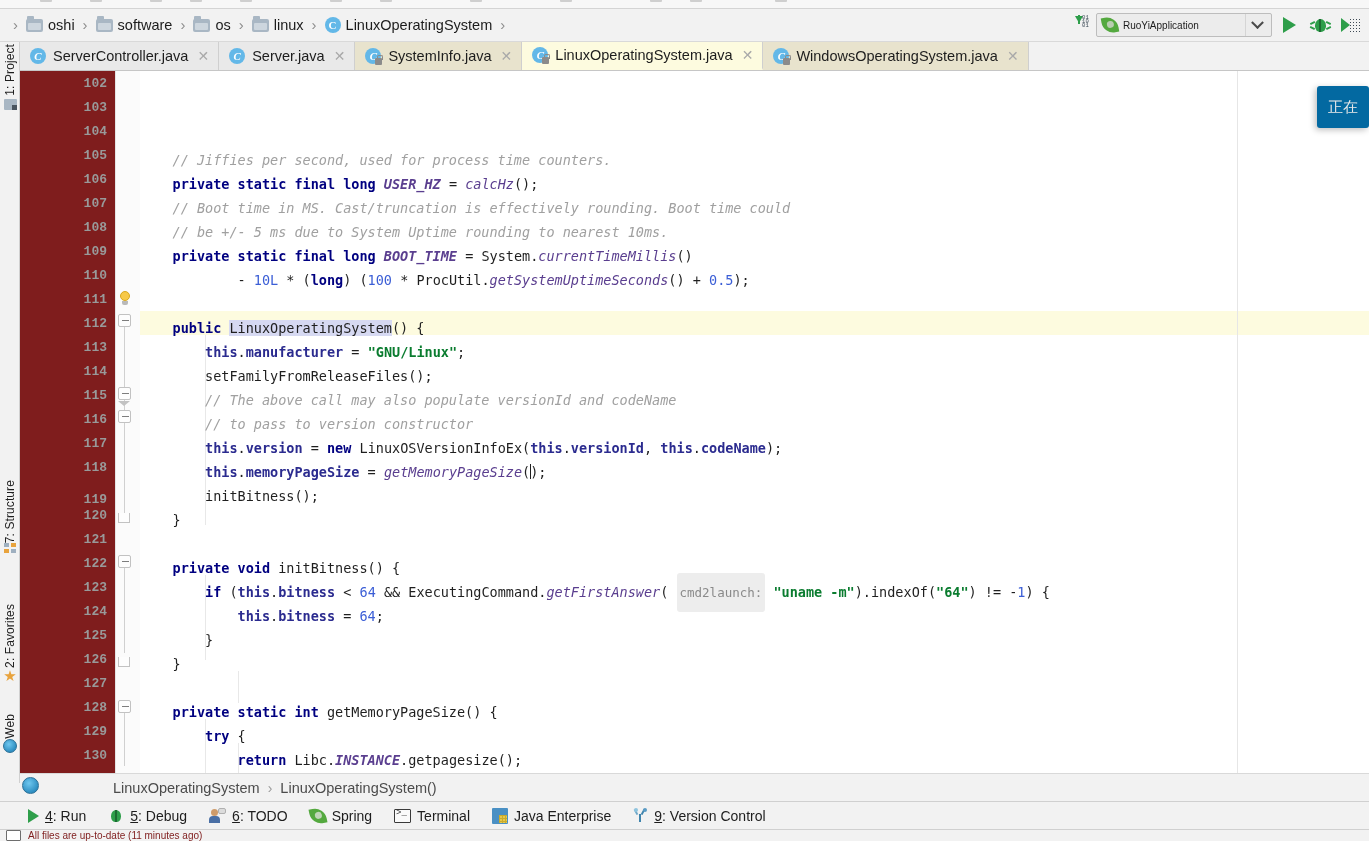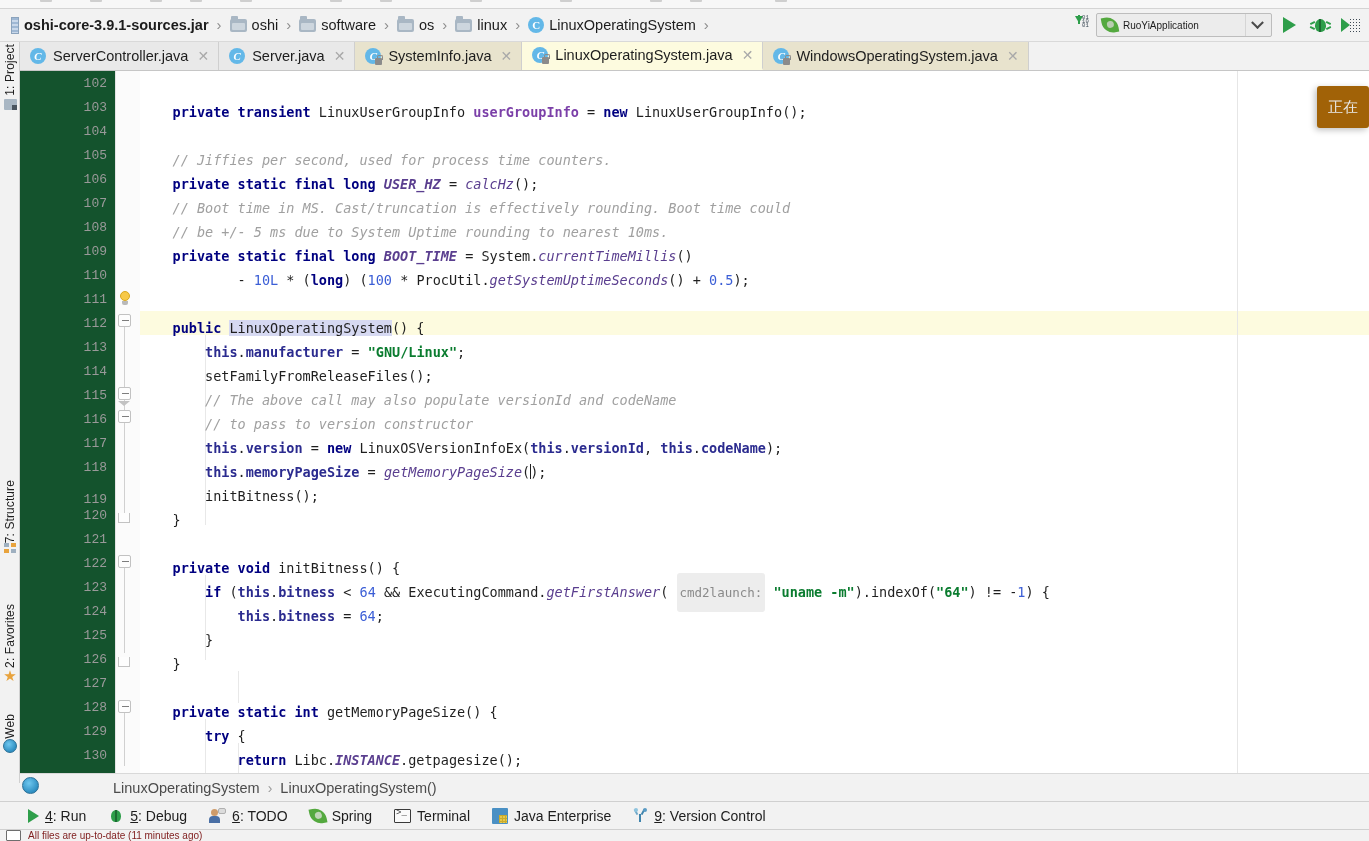--- a/index.html
+++ b/index.html
@@ -156,21 +156,21 @@
     background: radial-gradient(circle at 40% 35%, #6fc7ef 0%, #2f8fc2 70%);
     border:1px solid #2a6f96; margin-bottom:3px; }
 
   
   .editor {
     position:absolute; left:20px; top:71px; width:1349px; height:702px;
     background:#ffffff; overflow:hidden;
   }
   .gutter {
     position:absolute; left:0; top:0; width:96px; height:702px;
-    background:#14532d; border-right:1px solid #e4e4e4;
+    background:#7f1d1d; border-right:1px solid #e4e4e4;font-weight:bold;
   }
   .gutter-fold {
     position:absolute; left:96px; top:0; width:24px; height:702px; background:#fbfbfb;
   }
   .lineno {
     position:absolute; right:8px; font-size:13px; color:#999999;
     font-family:"Liberation Mono", monospace; text-align:right;
   }
   .code-area { position:absolute; left:120px; top:0; right:0; height:702px; }
   .code-line {
@@ -219,21 +219,21 @@
   .fold-arrow {
     position:absolute; width:0;height:0;
     border-left:6px solid transparent; border-right:6px solid transparent;
     border-top:5px solid #c2c2c2;
   }
   .fold-line { position:absolute; width:1px; background:#d0d0d0; }
 
   
   .tooltip {
     position:absolute; right:0; top:86px; height:42px; min-width:40px;
-    background:#a16207; color:#e8e8e8; display:flex; align-items:center;
+    background:#0369a1; color:#e8e8e8; display:flex; align-items:center;
     padding:0 11px; font-size:15px; border-radius:3px;
     box-shadow: -2px 2px 6px rgba(0,0,0,0.25);
   }
 
   
   .editor-breadcrumb {
     position:absolute; left:20px; top:773px; width:1349px; height:28px;
     background:#f2f2f2; border-top:1px solid #d9d9d9;
     display:flex; align-items:center; padding-left:93px;
   }
@@ -304,24 +304,20 @@
     <div class="tick" style="left:470px"></div>
     <div class="tick" style="left:560px"></div>
     <div class="tick" style="left:650px"></div>
     <div class="tick" style="left:690px"></div>
     <div class="tick" style="left:775px"></div>
   </div>
 
   <div class="navbar">
     <div class="nav-left">
 
-      <div class="crumb">
-        <span class="ico jar-ico"></span>
-        <span class="crumb-label bold">oshi-core-3.9.1-sources.jar</span>
-      </div>
       <span class="crumb-sep">›</span>
 
       <div class="crumb">
         <span class="ico folder-ico"></span>
         <span class="crumb-label">oshi</span>
       </div>
       <span class="crumb-sep">›</span>
 
       <div class="crumb">
         <span class="ico folder-ico"></span>
@@ -515,21 +511,20 @@
       <div class="margin-line"></div>
 
       <div class="indent-guide" style="left:65px; top:264px; height:190px"></div>
       <div class="indent-guide" style="left:65px; top:504px; height:85px"></div>
       <div class="indent-guide" style="left:65px; top:648px; height:55px"></div>
       <div class="indent-guide" style="left:98px; top:600px; height:32px"></div>
       <div class="indent-guide" style="left:98px; top:672px; height:32px"></div>
 
       <div class="code-line" style="top:5px"></div>
 
-      <div class="code-line" style="top:29px"><span class="kw">    private transient </span><span class="pln">LinuxUserGroupInfo </span><span class="fld">userGroupInfo</span><span class="pln"> = </span><span class="kw">new</span><span class="pln"> LinuxUserGroupInfo();</span></div>
 
       <div class="code-line" style="top:53px"></div>
 
       <div class="code-line" style="top:77px"><span class="cmt">    // Jiffies per second, used for process time counters.</span></div>
 
       <div class="code-line" style="top:125px"><span class="cmt">    // Boot time in MS. Cast/truncation is effectively rounding. Boot time could</span></div>
 
       <div class="code-line" style="top:101px"><span class="kw">    private static final long </span><span class="stat">USER_HZ</span><span class="pln"> = </span><span class="statm">calcHz</span><span class="pln">();</span></div>
 
       <div class="code-line" style="top:149px"><span class="cmt">    // be +/- 5 ms due to System Uptime rounding to nearest 10ms.</span></div>

